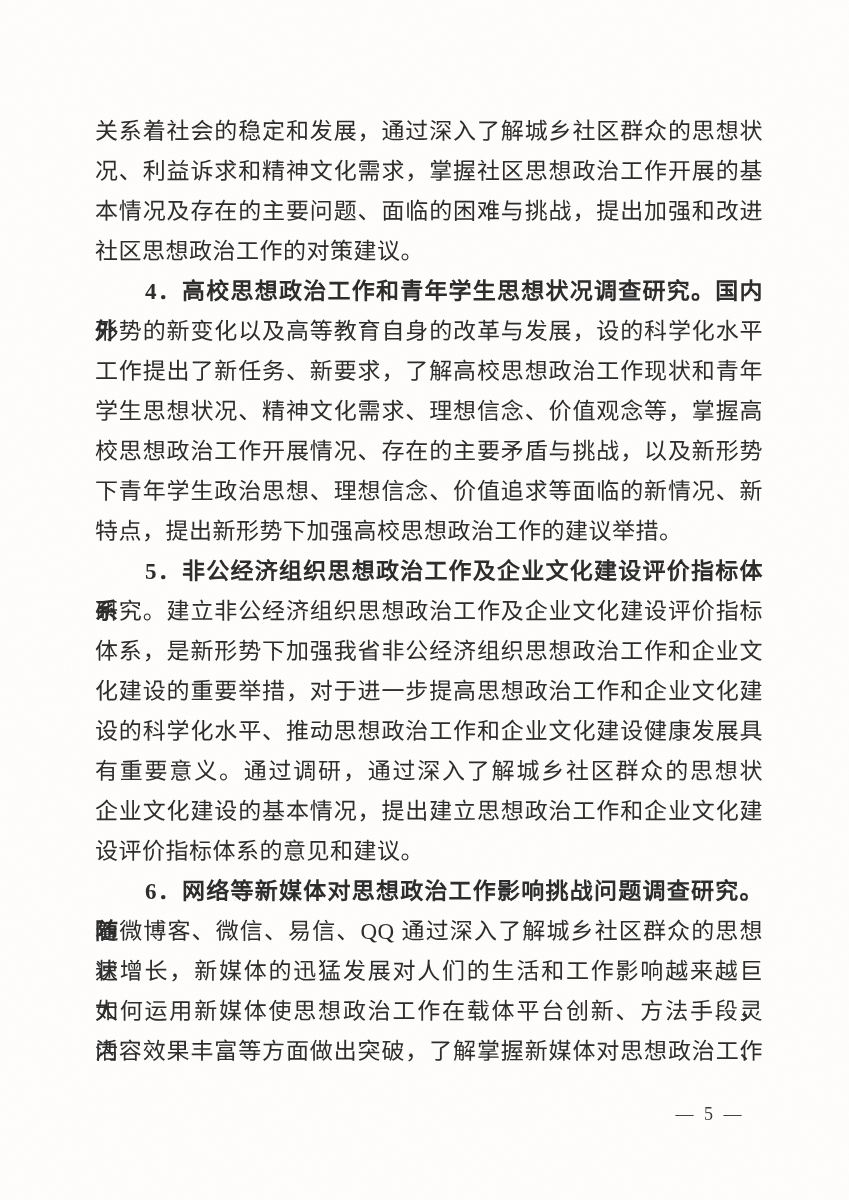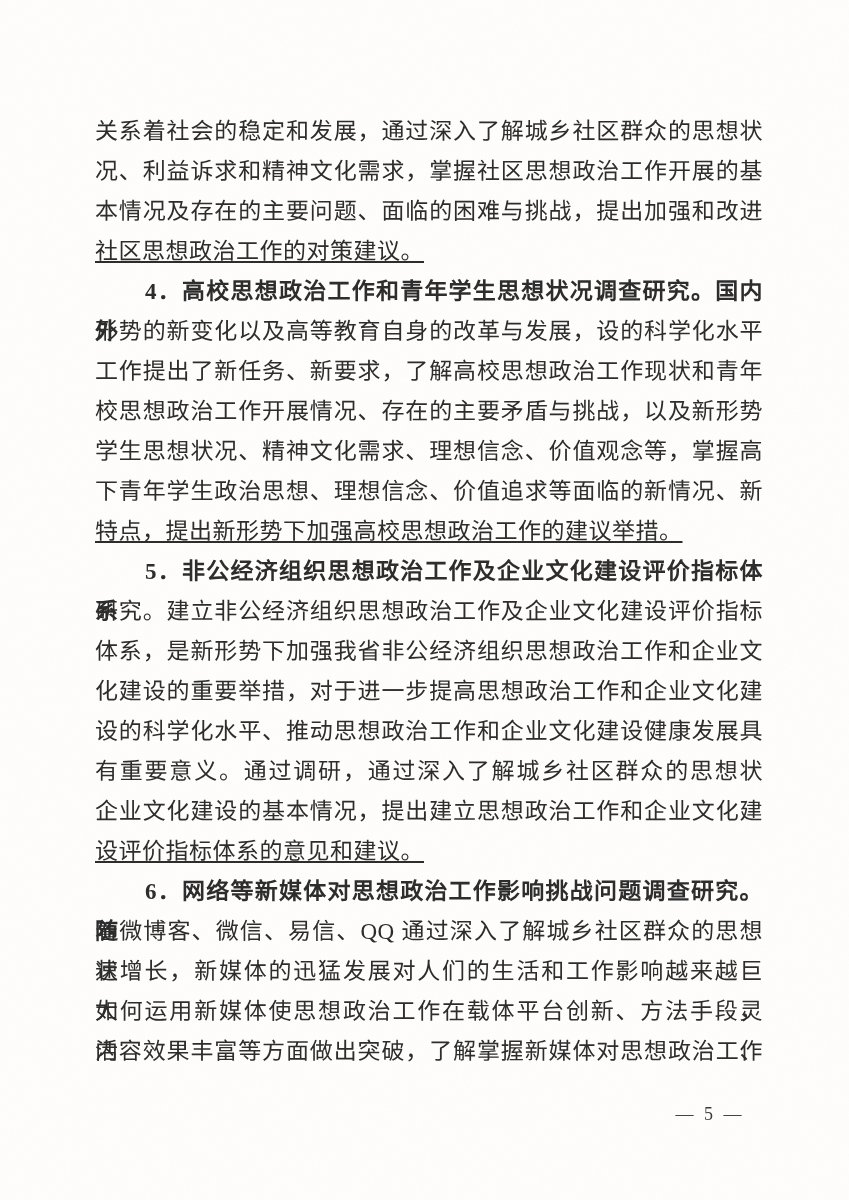--- a/index.html
+++ b/index.html
@@ -48,21 +48,20 @@
   .line.j {
     white-space: normal;
     text-align: justify;
     text-align-last: justify;
     text-justify: inter-character;
   }
   
   .line.e {
     text-align: left;
     text-align-last: left;
-    text-decoration: underline;
   }
   
   .line.i {
     text-indent: 50px;
     font-weight: bold;
   }
   .footer {
     position: absolute;
     left: 640px;
     top: 1104px;
@@ -87,22 +86,22 @@
   </svg>
 
   <div class="content">
     <div class="line j">关系着社会的稳定和发展，通过深入了解城乡社区群众的思想状</div>
     <div class="line j">况、利益诉求和精神文化需求，掌握社区思想政治工作开展的基</div>
     <div class="line j">本情况及存在的主要问题、面临的困难与挑战，提出加强和改进</div>
     <div class="line e">社区思想政治工作的对策建议。</div>
     <div class="line j i">4．高校思想政治工作和青年学生思想状况调查研究。国内外</div>
     <div class="line j">形势的新变化以及高等教育自身的改革与发展，设的科学化水平</div>
     <div class="line j">工作提出了新任务、新要求，了解高校思想政治工作现状和青年</div>
+    <div class="line j">学生思想状况、精神文化需求、理想信念、价值观念等，掌握高</div>
     <div class="line j">校思想政治工作开展情况、存在的主要矛盾与挑战，以及新形势</div>
-    <div class="line j">学生思想状况、精神文化需求、理想信念、价值观念等，掌握高</div>
     <div class="line j">下青年学生政治思想、理想信念、价值追求等面临的新情况、新</div>
     <div class="line e">特点，提出新形势下加强高校思想政治工作的建议举措。</div>
     <div class="line j i">5．非公经济组织思想政治工作及企业文化建设评价指标体系</div>
     <div class="line j">研究。建立非公经济组织思想政治工作及企业文化建设评价指标</div>
     <div class="line j">体系，是新形势下加强我省非公经济组织思想政治工作和企业文</div>
     <div class="line j">化建设的重要举措，对于进一步提高思想政治工作和企业文化建</div>
     <div class="line j">设的科学化水平、推动思想政治工作和企业文化建设健康发展具</div>
     <div class="line j">有重要意义。通过调研，通过深入了解城乡社区群众的思想状</div>
     <div class="line j">企业文化建设的基本情况，提出建立思想政治工作和企业文化建</div>
     <div class="line e">设评价指标体系的意见和建议。</div>

